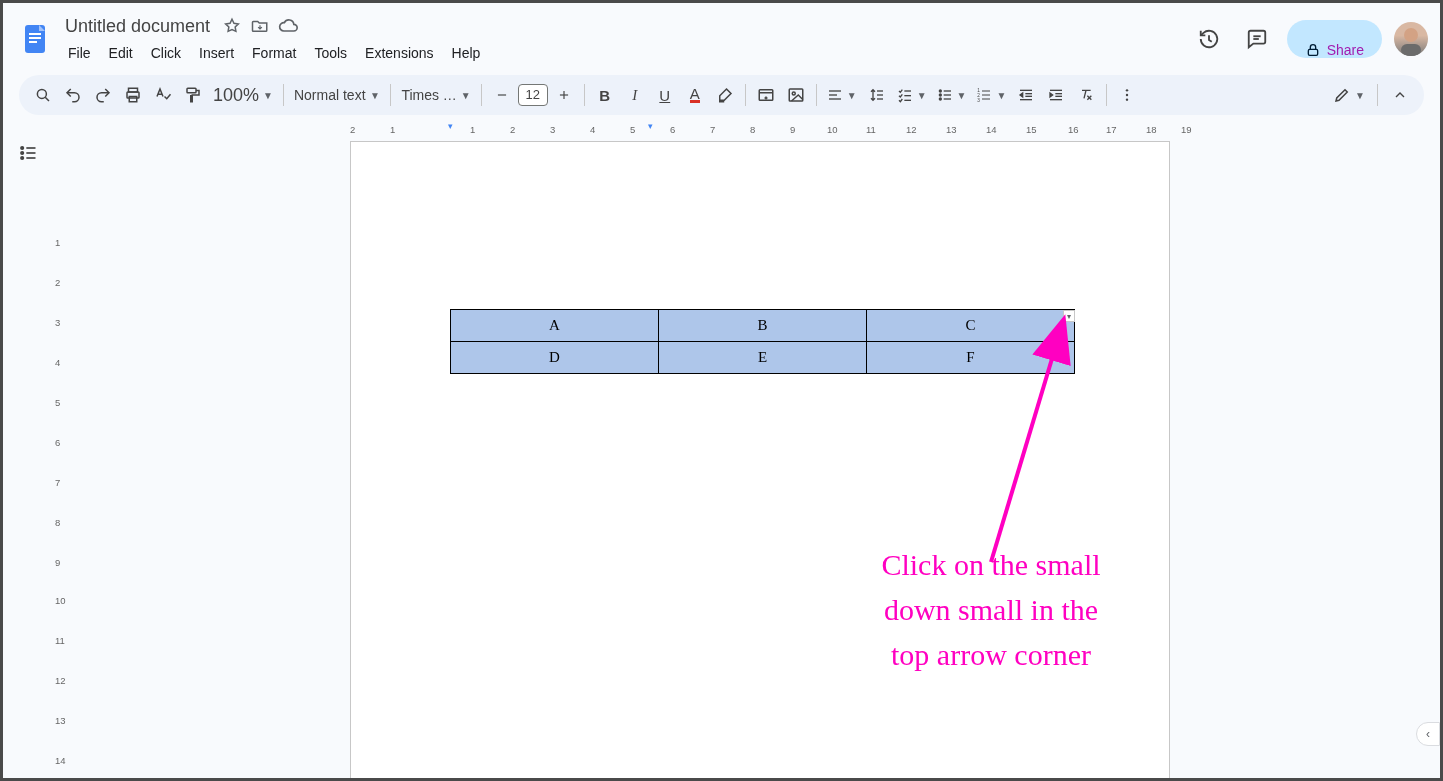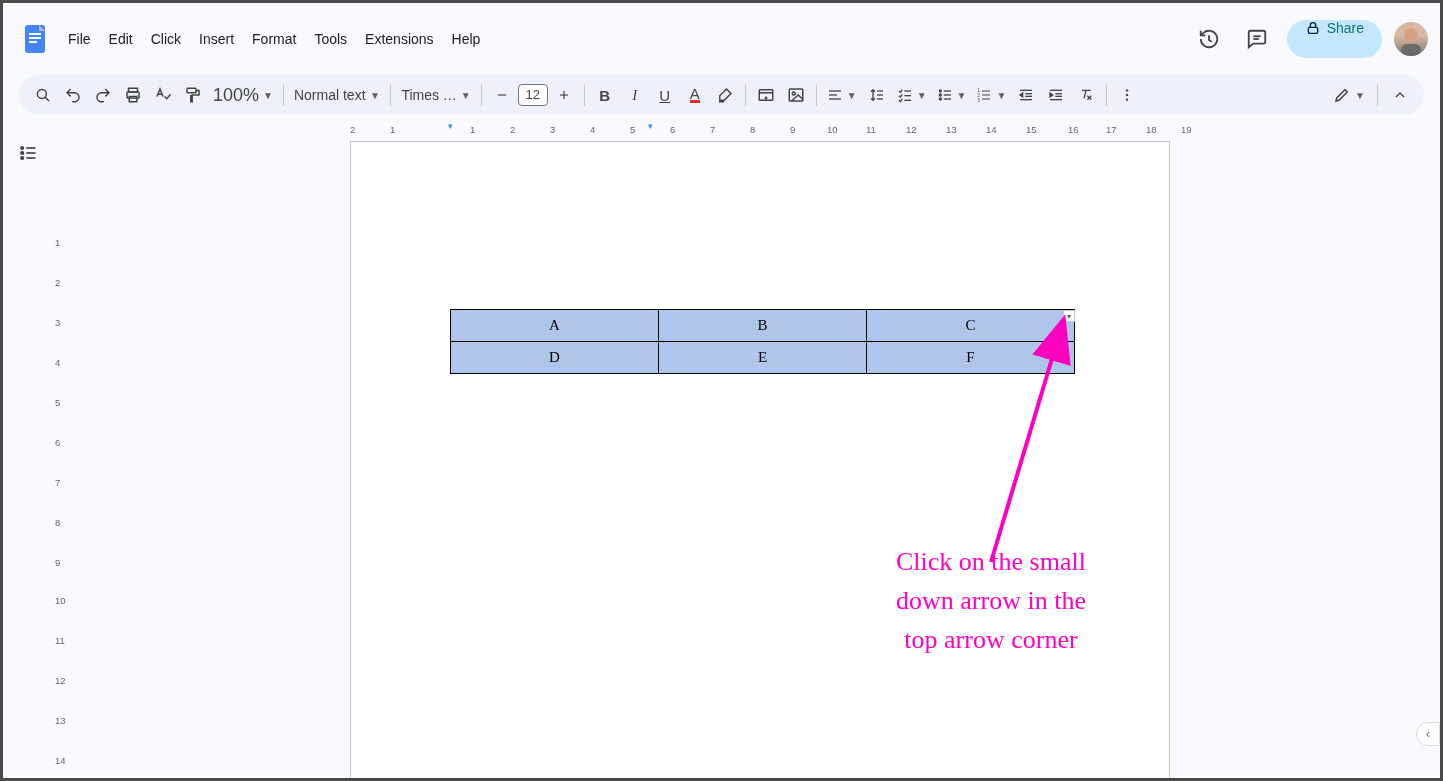--- a/index.html
+++ b/index.html
@@ -11,21 +11,21 @@
 .logo{width:40px;height:40px;display:flex;align-items:center;justify-content:center;margin-right:6px}
 .title-stack{display:flex;flex-direction:column;gap:2px}
 .title-row{display:flex;align-items:center;gap:8px}
 .doc-title{font-size:18px;color:#444;padding:2px 4px}
 .title-ico{width:20px;height:20px;display:flex;align-items:center;justify-content:center;color:#5f6368;cursor:pointer}
 .menubar{display:flex;gap:4px}
 .menubar span{font-size:14px;color:#202124;padding:4px 7px;border-radius:4px;cursor:pointer}
 
 .header1-right{margin-left:auto;display:flex;align-items:center;gap:12px}
 .hdr-ico{width:36px;height:36px;border-radius:50%;display:flex;align-items:center;justify-content:center;color:#444;cursor:pointer}
-.share-btn{display:flex;align-items:flex-start;gap:6px;background:#c2e7ff;color:#0f766e;font-size:14px;font-weight:500;height:38px;padding:0 18px;border-radius:40px;cursor:pointer}
+.share-btn{display:flex;align-items:flex-end;gap:6px;background:#c2e7ff;color:#a21caf;font-size:14px;font-weight:500;height:38px;padding:0 18px;border-radius:40px;cursor:pointer}
 .avatar{width:34px;height:34px;border-radius:50%;background:linear-gradient(#d9b8a3 40%,#7a7a7a 100%);cursor:pointer;overflow:hidden}
 
 
 .toolbar{height:40px;margin:6px 16px;border-radius:24px;background:#edf2fa;display:flex;align-items:center;padding:0 10px;gap:2px;color:#444}
 .tbtn{min-width:28px;height:28px;border-radius:4px;display:flex;align-items:center;justify-content:center;cursor:pointer;padding:0 4px}
 .sep{width:1px;height:22px;background:#c7c7c7;margin:0 4px}
 .zoom-lab{font-size:18px}
 .style-lab{font-size:14px;min-width:72px;text-align:left}
 .font-lab{font-size:14px;min-width:56px;text-align:right}
 .caret{font-size:10px;color:#5f6368;margin-left:4px}
@@ -45,21 +45,21 @@
 .ruler-v{position:absolute;left:0;top:16px;width:16px;bottom:0;font-size:9px;color:#666}
 .ruler-v .vtick{position:absolute;left:2px;font-size:9.5px}
 
 
 .page{position:absolute;left:297px;top:20px;width:820px;height:760px;background:#fff;border:1px solid #c7c7c7;box-shadow:0 0 0 rgba(0,0,0,.05)}
 .doc-table{position:absolute;top:167px;left:99px;border-collapse:collapse;font-family:"Times New Roman",serif;font-size:15px}
 .doc-table td{border:1px solid #000;width:208px;height:32px;text-align:center;background:#aec6ea}
 .table-caret{position:absolute;top:168px;left:712px;width:12px;height:12px;background:#fff;border:1px solid #c7c7c7;display:flex;align-items:center;justify-content:center;font-size:8px;color:#5f6368;cursor:pointer}
 
 
-.anno-text{position:absolute;color:#ff00c1;font-family:"Comic Sans MS","Segoe Script",cursive;font-size:26px;line-height:1.5;text-align:center}
+.anno-text{position:absolute;color:#ff00c1;font-family:"Comic Sans MS","Segoe Script",cursive;font-size:30px;line-height:1.5;text-align:center}
 .anno-svg{position:absolute;pointer-events:none}
 
 
 .side-chev{position:absolute;right:0;bottom:32px;width:24px;height:24px;border-radius:50% 0 0 50%;background:#fff;border:1px solid #dadce0;display:flex;align-items:center;justify-content:center;color:#5f6368;font-size:12px;cursor:pointer}
 
 
 svg{display:block}
 </style>
 </head>
 <body>
@@ -68,20 +68,39 @@
   <div class="logo">
     <svg width="32" height="32" viewBox="0 0 32 32">
         <rect x="6" y="2" width="20" height="28" rx="3" fill="#4285f4"></rect>
         <rect x="10" y="10" width="12" height="2" fill="#fff"></rect>
         <rect x="10" y="14" width="12" height="2" fill="#fff"></rect>
         <rect x="10" y="18" width="8" height="2" fill="#fff"></rect>
         <path d="M20 2 L26 8 L20 8 Z" fill="#a1c2fa"></path>
       </svg>
   </div>
   <div class="title-stack">
+    <div class="title-row">
+      <div class="doc-title">Untitled document</div>
+      <div class="title-ico">
+          <svg width="18" height="18" viewBox="0 0 24 24" fill="none" stroke="#5f6368" stroke-width="2">
+            <path d="M12 3l2.6 5.3 5.9.9-4.3 4.1 1 5.8L12 16.9 6.8 19.1l1-5.8L3.5 9.2l5.9-.9L12 3z"></path>
+          </svg>
+        </div>
+      <div class="title-ico">
+          <svg width="18" height="18" viewBox="0 0 24 24" fill="none" stroke="#5f6368" stroke-width="2">
+            <path d="M3 6h6l2 2h10v10a1 1 0 0 1-1 1H3a1 1 0 0 1-1-1V7a1 1 0 0 1 1-1z"></path>
+            <path d="M12 11v5M9.5 13.5L12 16l2.5-2.5" stroke-width="1.6"></path>
+          </svg>
+        </div>
+      <div class="title-ico">
+          <svg width="20" height="20" viewBox="0 0 24 24" fill="none" stroke="#5f6368" stroke-width="2">
+            <path d="M7 18a5 5 0 1 1 .7-9.95A6 6 0 0 1 19 10a4 4 0 0 1 0 8H7z"></path>
+          </svg>
+        </div>
+    </div>
     <div class="menubar">
       <span>File</span>
       <span>Edit</span>
       <span>Click</span>
       <span>Insert</span>
       <span>Format</span>
       <span>Tools</span>
       <span>Extensions</span>
       <span>Help</span>
     </div>
@@ -398,20 +417,20 @@
         <defs>
             <marker id="ah" markerWidth="12" markerHeight="12" refX="10" refY="5" orient="auto">
               <path d="M0 0 L12 5 L0 10 z" fill="#ff00c1"></path>
             </marker>
           </defs>
         <line x1="20" y1="250" x2="92" y2="10" stroke="#ff00c1" stroke-width="4" marker-end="url(#ah)"></line>
       </svg>
 
       <div class="anno-text" style="left:460px;top:400px;width:360px">
         <div>Click on the small</div>
-        <div>down arrow in the</div>
+        <div>down small in the</div>
         <div>top arrow corner</div>
       </div>
     </div>
 
     <div class="side-chev">‹</div>
   </div>
 </div>
 
 </body></html>

